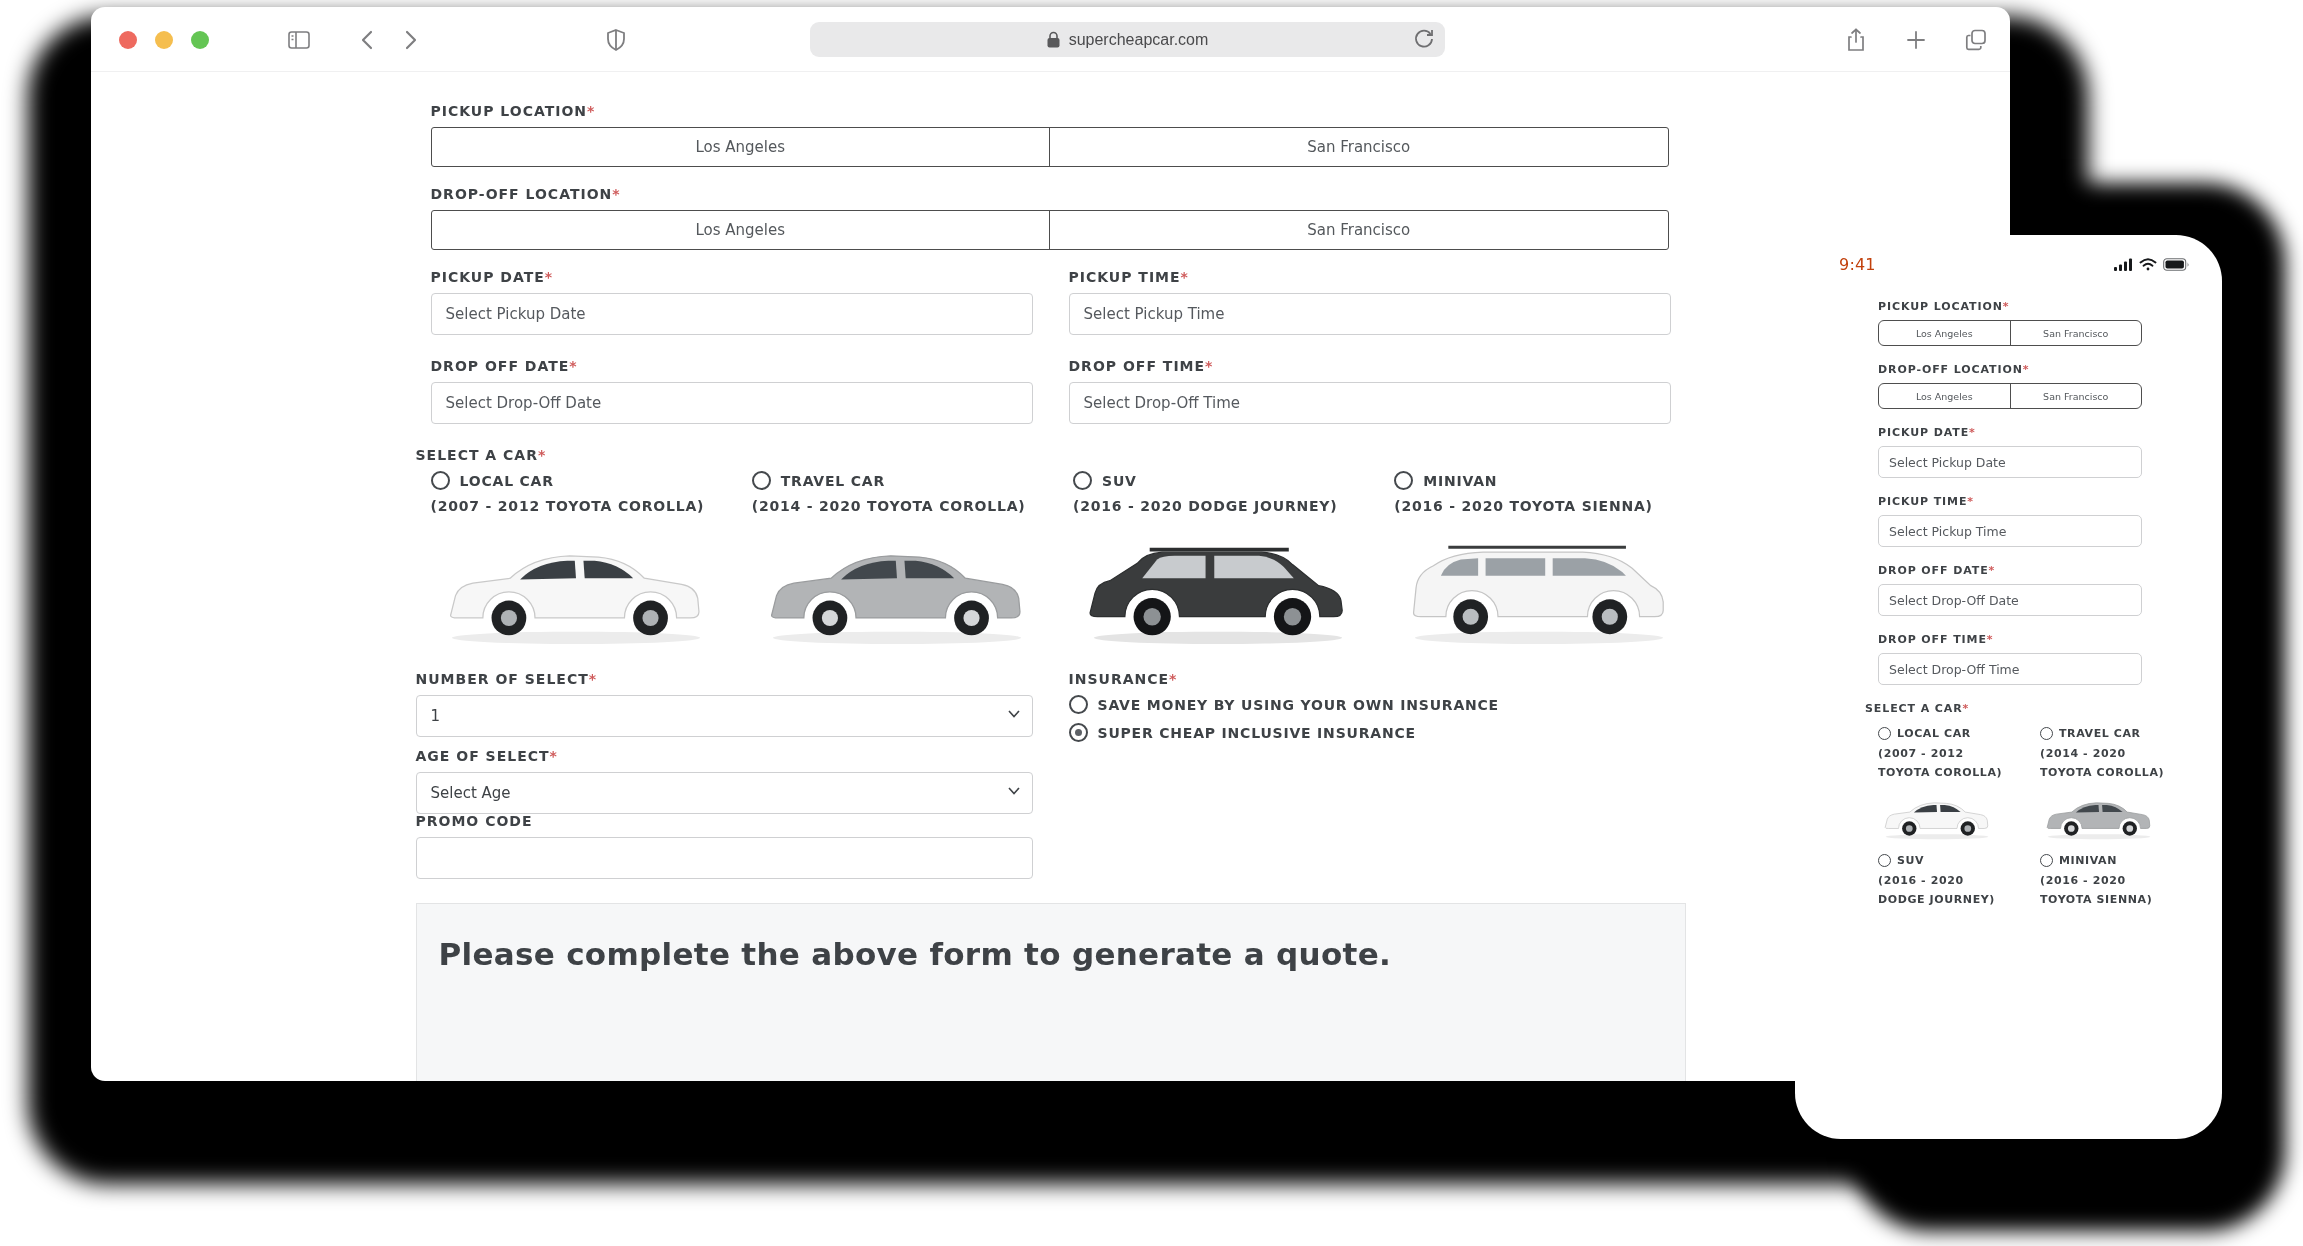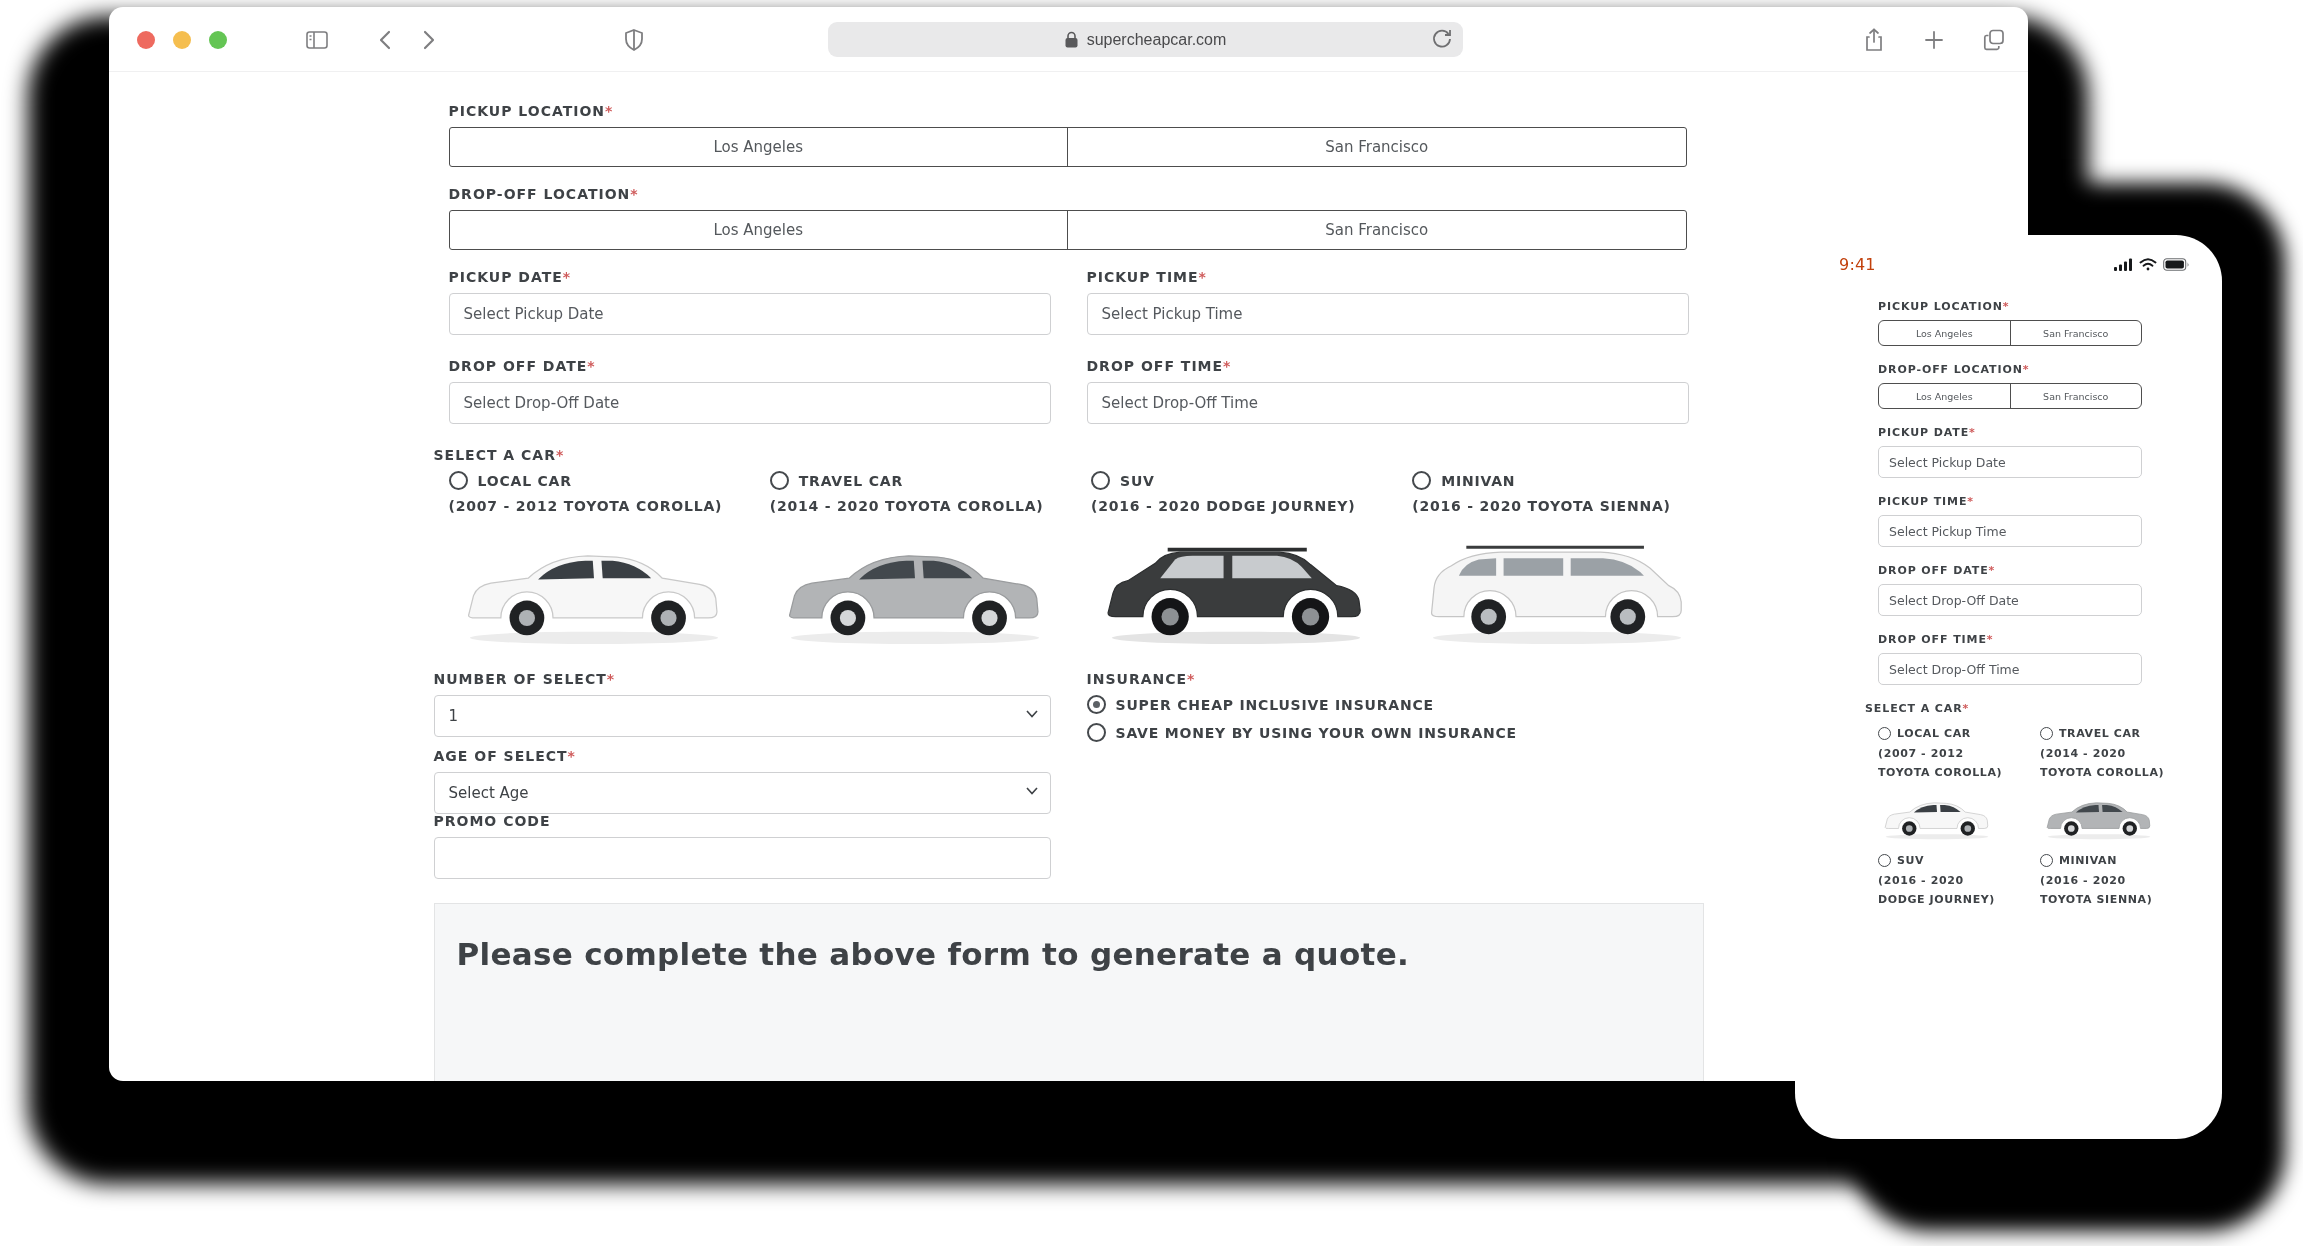--- a/index.html
+++ b/index.html
@@ -7,21 +7,21 @@
        font-family:"DejaVu Sans","Liberation Sans",sans-serif;}
   .stage{position:relative;width:2303px;height:1246px;}
 
   
   .shadow-browser{position:absolute;left:28px;top:16px;width:2060px;height:1168px;
        border-radius:80px;background:#000;filter:blur(11px);z-index:0;}
   .shadow-phone{position:absolute;left:1850px;top:183px;width:435px;height:1048px;
        border-radius:80px;background:#000;filter:blur(10px);z-index:1;}
 
   
-  .browser{position:absolute;left:109px;top:7px;width:1919px;height:1074px;
+  .browser{position:absolute;left:91px;top:7px;width:1919px;height:1074px;
        background:#fff;border-radius:14px;overflow:hidden;z-index:2;}
   .toolbar{position:relative;height:64px;border-bottom:1px solid #f0f0f1;}
   .tl{position:absolute;top:24px;width:18px;height:18px;border-radius:50%;}
   .tl.c1{left:28px;} .tl.c2{left:64px;} .tl.c3{left:100px;}
   .tbtn{position:absolute;top:21px;width:24px;height:24px;color:#7e7e80;
         display:flex;align-items:center;justify-content:center;}
   .urlbar{position:absolute;left:719px;top:15px;width:635px;height:35px;background:#e9e9ea;
         border-radius:9px;display:flex;align-items:center;justify-content:center;gap:9px;
         color:#4a4a4c;font-size:16px;font-family:"Liberation Sans",sans-serif;}
   .urlbar .reload{position:absolute;right:11px;top:6px;color:#6f6f71;}
@@ -307,26 +307,26 @@
                   </svg>
               </span>
             </div>
             <div class="flabel mt20"><span>PROMO CODE</span></div>
             <input class="tinput" type="text" value="" style="">
           </div>
 
           <div class="bc-right">
             <div class="flabel"><span>INSURANCE</span><span class="req">*</span></div>
             <div class="ins-opt">
+                <span class="radio"></span>
+                <span>SAVE MONEY BY USING YOUR OWN INSURANCE</span>
+              </div>
+            <div class="ins-opt">
                 <span class="radio checked"></span>
                 <span>SUPER CHEAP INCLUSIVE INSURANCE</span>
-              </div>
-            <div class="ins-opt">
-                <span class="radio"></span>
-                <span>SAVE MONEY BY USING YOUR OWN INSURANCE</span>
               </div>
           </div>
         </div>
 
         <div class="quote-box">
           <div class="quote-text">Please complete the above form to generate a quote.</div>
         </div>
 
       </div>
     </div>

